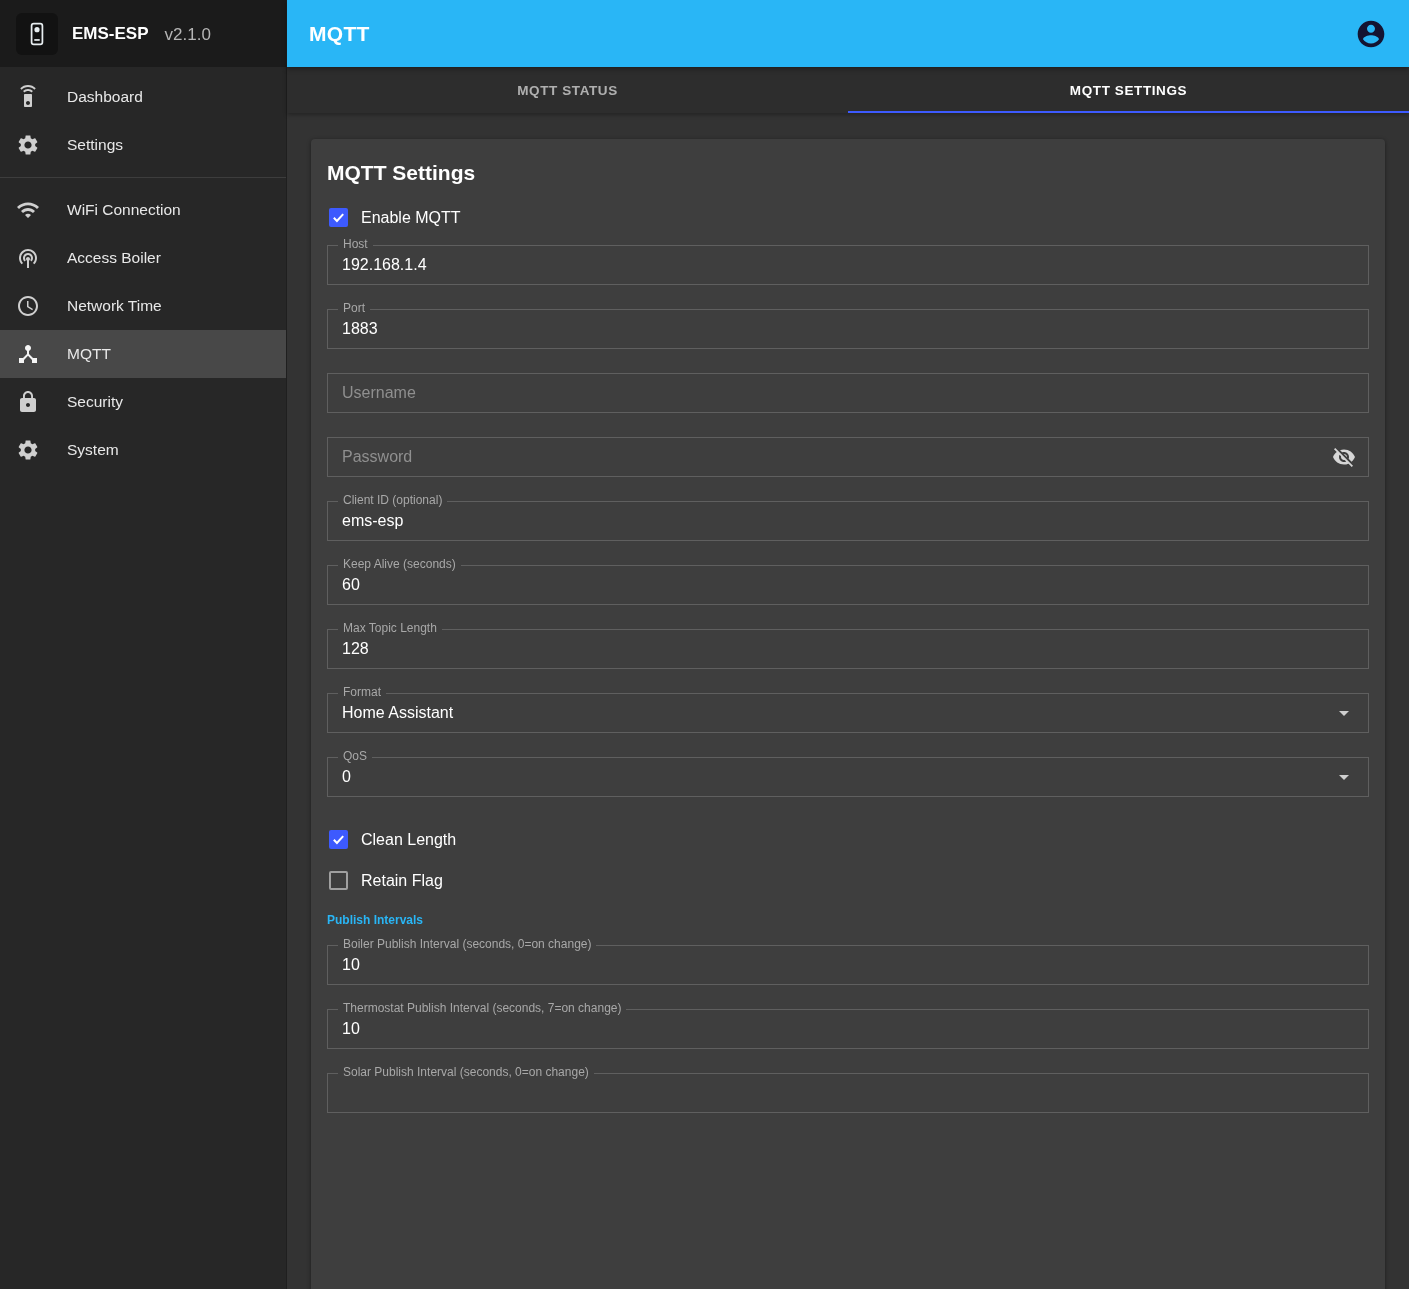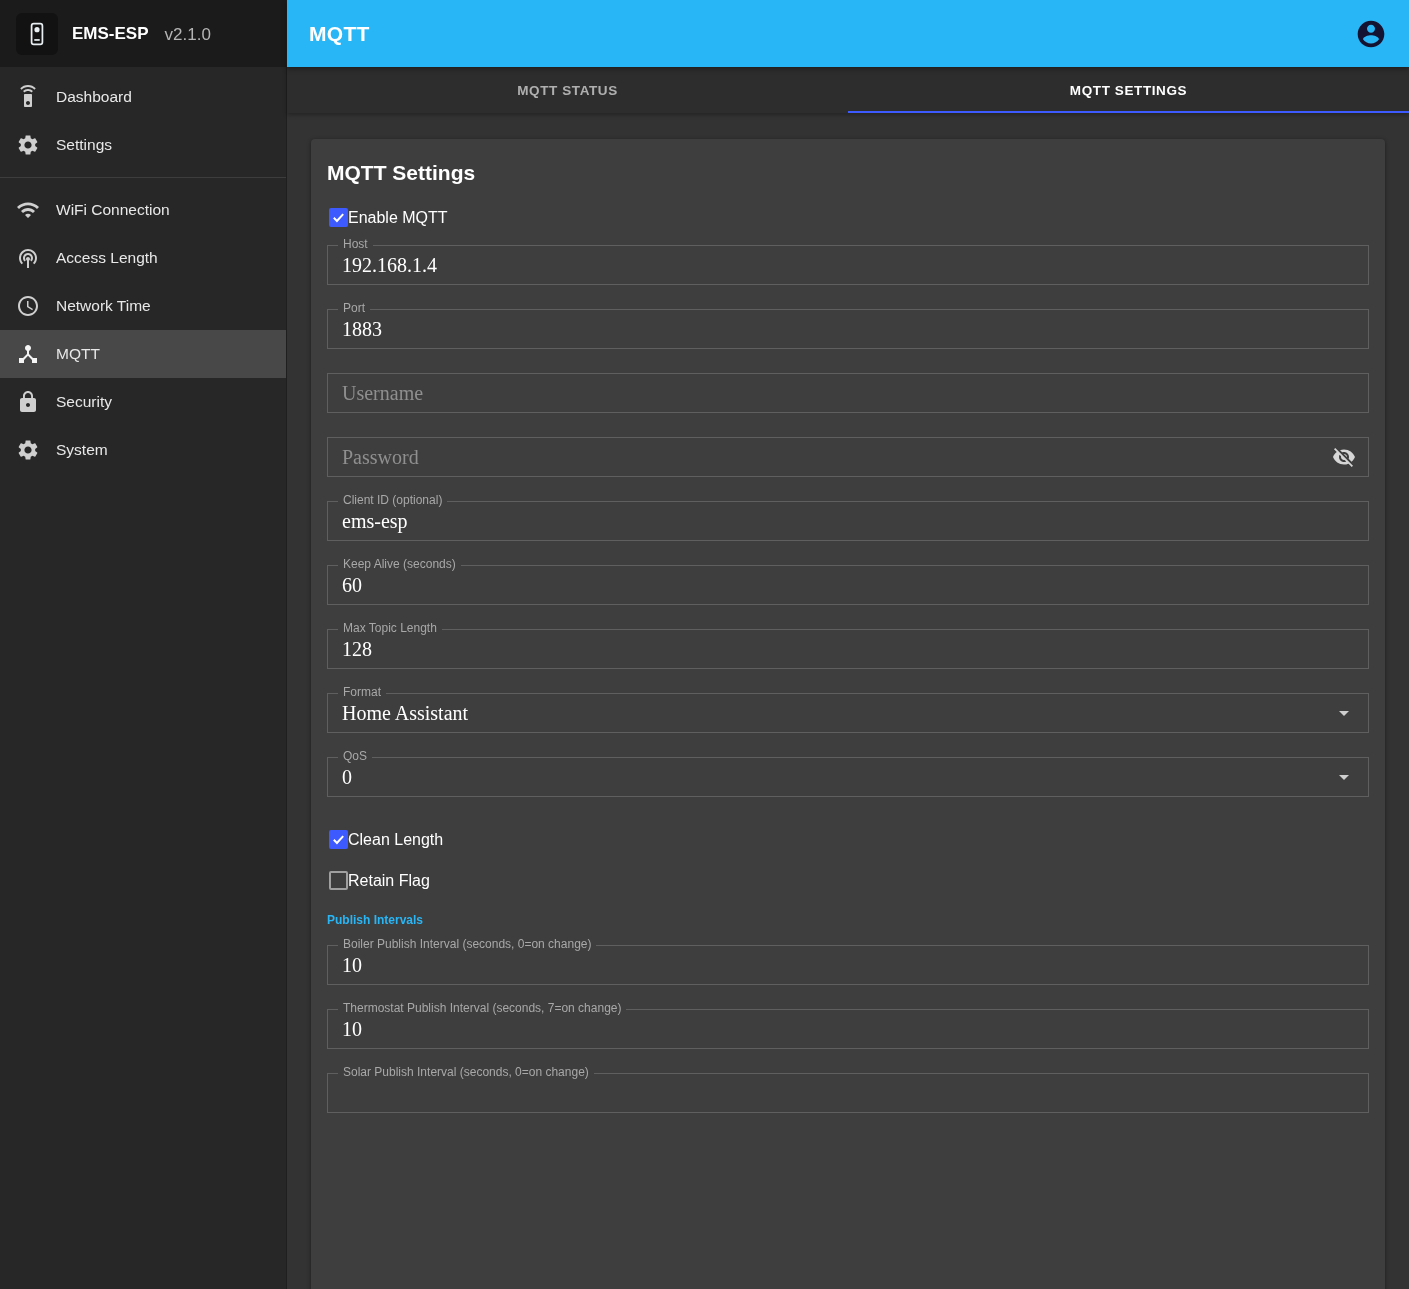--- a/index.html
+++ b/index.html
@@ -26,21 +26,21 @@
   }
   svg{display:block;}
 
   
   .sidebar{width:287px;min-width:287px;background:var(--sidebar);height:100%;display:flex;flex-direction:column;border-right:1px solid #1f1f1f;}
   .brand{height:67px;background:var(--sidebar-header);display:flex;align-items:center;padding:0 16px;gap:14px;}
   .brand-logo{width:42px;height:42px;background:#121212;border-radius:6px;display:flex;align-items:center;justify-content:center;color:#e8eef1;}
   .brand-title{font-size:17px;font-weight:bold;color:#fff;}
   .brand-version{font-size:17px;color:#b5b5b5;margin-left:2px;padding-top:3px;}
   .nav{padding-top:6px;}
-  .nav-item{height:48px;display:flex;align-items:center;gap:16px;padding:0 16px;cursor:pointer;color:#e8e8e8;}
+  .nav-item{height:48px;display:flex;align-items:center;gap:27px;padding:0 16px;cursor:pointer;color:#e8e8e8;}
   .nav-item .nav-icon{width:24px;height:24px;color:#cfcfcf;}
   .nav-item.selected{background:var(--sidebar-selected);}
   .nav-item.selected .nav-icon{color:#f5f5f5;}
   .nav-label{font-size:15.5px;}
   .divider{border:none;border-top:1px solid #3d3d3d;margin:8px 0;}
 
   
   .main{flex:1;display:flex;flex-direction:column;height:100%;}
   .appbar{height:67px;background:var(--appbar);display:flex;align-items:center;padding:0 22px;box-shadow:0 2px 5px rgba(0,0,0,.35);z-index:3;}
   .appbar-title{font-size:21px;font-weight:bold;color:#fff;letter-spacing:.3px;}
@@ -51,29 +51,29 @@
   .tab{flex:1;display:flex;align-items:center;justify-content:center;font-size:13.5px;font-weight:bold;letter-spacing:.6px;color:rgba(255,255,255,.62);cursor:pointer;position:relative;text-align:center;}
   .tab.active{color:#fff;}
   .tab.active::after{content:"";position:absolute;left:0;right:0;bottom:0;height:2px;background:var(--accent);}
 
   .content{flex:1;background:var(--content-bg);padding:26px 24px;overflow:hidden;}
   .card{background:var(--card);border-radius:4px;box-shadow:0 1px 4px rgba(0,0,0,.45);padding:16px;min-height:1400px;}
 
   .card-title{font-size:21px;font-weight:bold;color:#fff;margin:6px 0 14px;}
   .section-title{font-size:12px;font-weight:bold;color:var(--appbar);margin:14px 0 18px;}
 
-  .check-row{display:flex;align-items:flex-end;padding:9px 2px;margin-bottom:4px;cursor:pointer;width:fit-content;}
+  .check-row{display:flex;align-items:flex-end;gap:13px;padding:9px 2px;margin-bottom:4px;cursor:pointer;width:fit-content;}
   .checkbox{width:19px;height:19px;border-radius:2px;display:flex;align-items:center;justify-content:center;}
   .checkbox.checked{background:var(--accent);}
   .checkbox.unchecked{border:2px solid #a0a0a0;background:transparent;}
   .check-label{font-size:16px;color:#fff;}
 
   .field{position:relative;height:40px;border:1px solid var(--outline);border-radius:0;margin:9px 0 24px;}
   .field-label{position:absolute;top:-9px;left:10px;background:var(--card);padding:0 5px;font-size:12px;color:var(--label);white-space:nowrap;}
-  .field-input{width:100%;height:100%;background:transparent;border:none;outline:none;color:#fff;font-size:20px;padding:0 48px 0 14px;font-family:Liberation Serif, serif;}
+  .field-input{width:100%;height:100%;background:transparent;border:none;outline:none;color:#fff;font-size:16px;padding:0 48px 0 14px;font-family:Liberation Sans, sans-serif;}
   .field-input::placeholder{color:#8f8f8f;opacity:1;}
   .field-trailing{position:absolute;right:12px;top:50%;transform:translateY(-50%);color:#cfcfcf;cursor:pointer;}
   .caret{width:24px;height:24px;color:#cfcfcf;}
   .eye{width:24px;height:24px;color:#d6d6d6;}
 </style>
 </head>
 <body>
 
 <aside class="sidebar">
   <div class="brand">
@@ -112,21 +112,21 @@
           </svg>
       </span>
       <span class="nav-label">WiFi Connection</span>
     </div>
     <div class="nav-item">
       <span class="nav-icon">
         <svg width="24" height="24" viewBox="0 0 24 24" fill="currentColor">
             <path d="M12 11c-1.1 0-2 .9-2 2 0 .74.4 1.38 1 1.72V22h2v-7.28c.6-.35 1-.98 1-1.72 0-1.1-.9-2-2-2zM12 3C7.03 3 3 7.03 3 12c0 2.49 1.01 4.74 2.64 6.36l1.41-1.41C5.78 15.67 5 13.93 5 12c0-3.86 3.14-7 7-7s7 3.14 7 7c0 1.93-.78 3.67-2.05 4.95l1.41 1.41C19.99 16.74 21 14.49 21 12c0-4.97-4.03-9-9-9zm0 4c-2.76 0-5 2.24-5 5 0 1.38.56 2.63 1.46 3.54l1.41-1.41C9.33 13.66 9 12.87 9 12c0-1.66 1.34-3 3-3s3 1.34 3 3c0 .87-.33 1.66-.88 2.12l1.41 1.41C16.44 14.63 17 13.38 17 12c0-2.76-2.24-5-5-5z"></path>
           </svg>
       </span>
-      <span class="nav-label">Access Length</span>
+      <span class="nav-label">Access Boiler</span>
     </div>
     <div class="nav-item">
       <span class="nav-icon">
         <svg width="24" height="24" viewBox="0 0 24 24" fill="currentColor">
             <path d="M11.99 2C6.47 2 2 6.48 2 12s4.47 10 9.99 10C17.52 22 22 17.52 22 12S17.52 2 11.99 2zM12 20c-4.42 0-8-3.58-8-8s3.58-8 8-8 8 3.58 8 8-3.58 8-8 8zm.5-13H11v6l5.25 3.15.75-1.23-4.5-2.67z"></path>
           </svg>
       </span>
       <span class="nav-label">Network Time</span>
     </div>
     <div class="nav-item selected">

